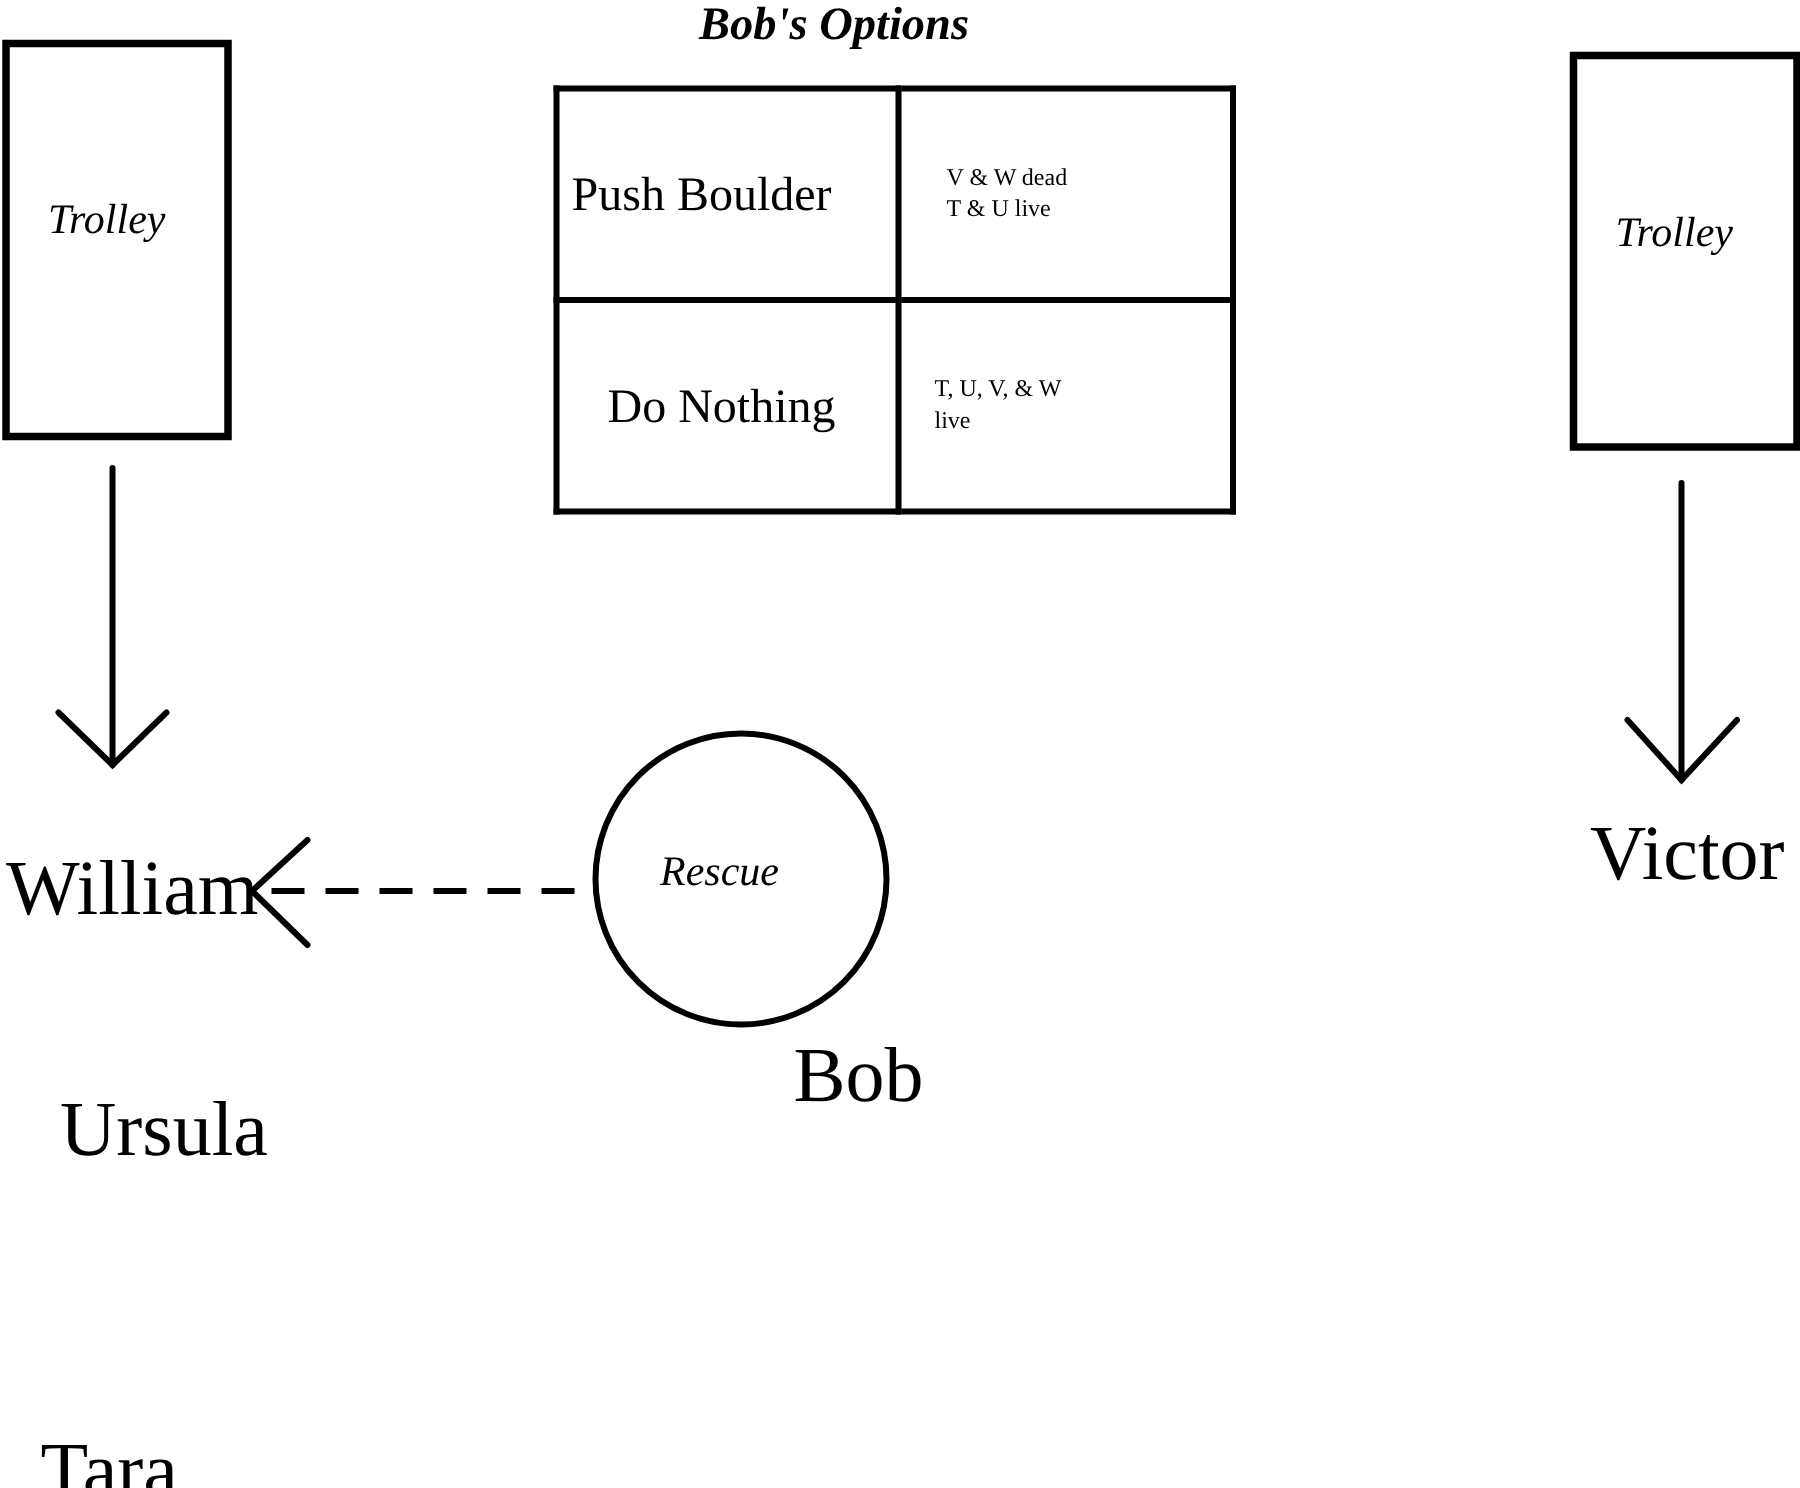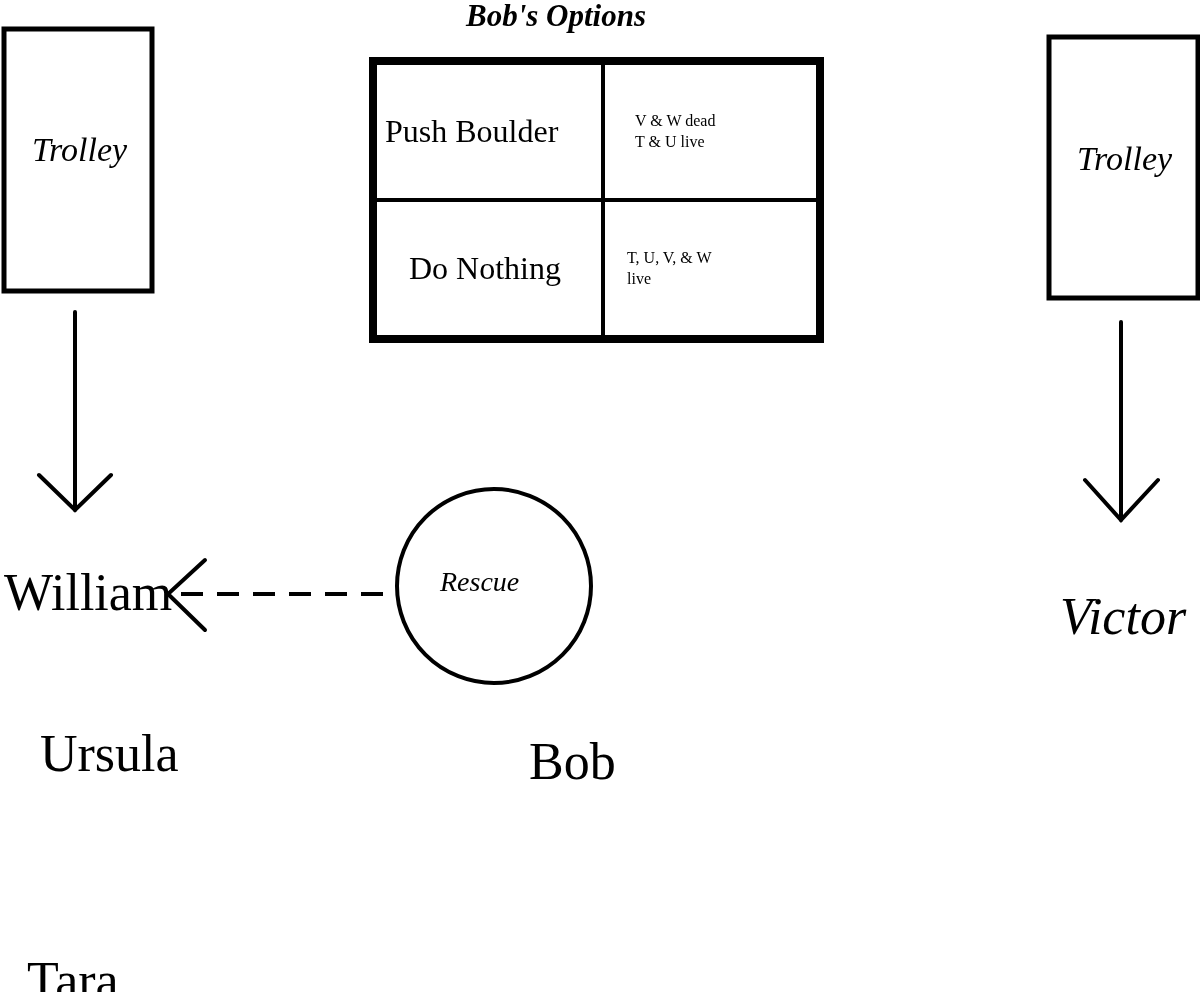--- a/index.html
+++ b/index.html
@@ -1,26 +1,26 @@
 <!DOCTYPE html>
 <html><head>
 <meta charset="utf-8">
 <style>
   html, body { margin: 0; padding: 0; background: #ffffff; }
   body { width: 1200px; height: 992px; position: relative; overflow: hidden;
          font-family: "Liberation Serif", "DejaVu Serif", serif; color: #000; }
   svg.diagram { position: absolute; left: 0; top: 0; width: 1200px; height: 992px; }
   .lbl { position: absolute; white-space: nowrap; line-height: 1; }
   .title { font-weight: bold; font-style: italic; font-size: 31px; left: 466px; top: 0px; }
-  .trolley-lbl { font-style: italic; font-size: 34px; }
+  .trolley-lbl { font-style: italic; font-size: 28px; }
   .boulder-lbl { font-style: italic; font-size: 28px; }
   .person { font-size: 52px; }
   .bob { font-size: 52px; }
   table.options { position: absolute; left: 369px; top: 57px; width: 455px; height: 286px;
-                  border-collapse: collapse; border: 8px solid #000000; }
+                  border-collapse: collapse; border: 1px solid #000000; }
   table.options td { border: 4px solid #000; padding: 0; vertical-align: middle; }
   td.opt { width: 224px; font-size: 32px; }
   td.res { font-size: 16px; line-height: 1.3; }
 </style>
 </head>
 <body>
 
 <svg class="diagram" viewBox="0 0 1200 992" xmlns="http://www.w3.org/2000/svg">
 
   <rect x="4" y="29" width="148" height="262" fill="none" stroke="#000" stroke-width="5"></rect>
@@ -68,16 +68,16 @@
     </td>
   </tr>
 </tbody>
   </table>
 
 <div class="lbl trolley-lbl" style="left:32px; top:133px;">Trolley</div>
 <div class="lbl trolley-lbl" style="left:1077px; top:142px;">Trolley</div>
 <div class="lbl boulder-lbl" style="left:440px; top:568px;">Rescue</div>
 
 <div class="lbl person" style="left:4px; top:567px;">William</div>
-<div class="lbl person" style="left:1060px; top:591px;font-style:italic;">Victor</div>
+<div class="lbl person" style="left:1060px; top:544px;">Victor</div>
 <div class="lbl person" style="left:12px; top:728px;margin-left:28px;">Ursula</div>
 <div class="lbl person" style="left:27px; top:955px;">Tara</div>
-<div class="lbl bob" style="left:529px; top:736px;">Bob</div>
+<div class="lbl bob" style="left:529px; top:692px;">Bob</div>
 
 </body></html>

